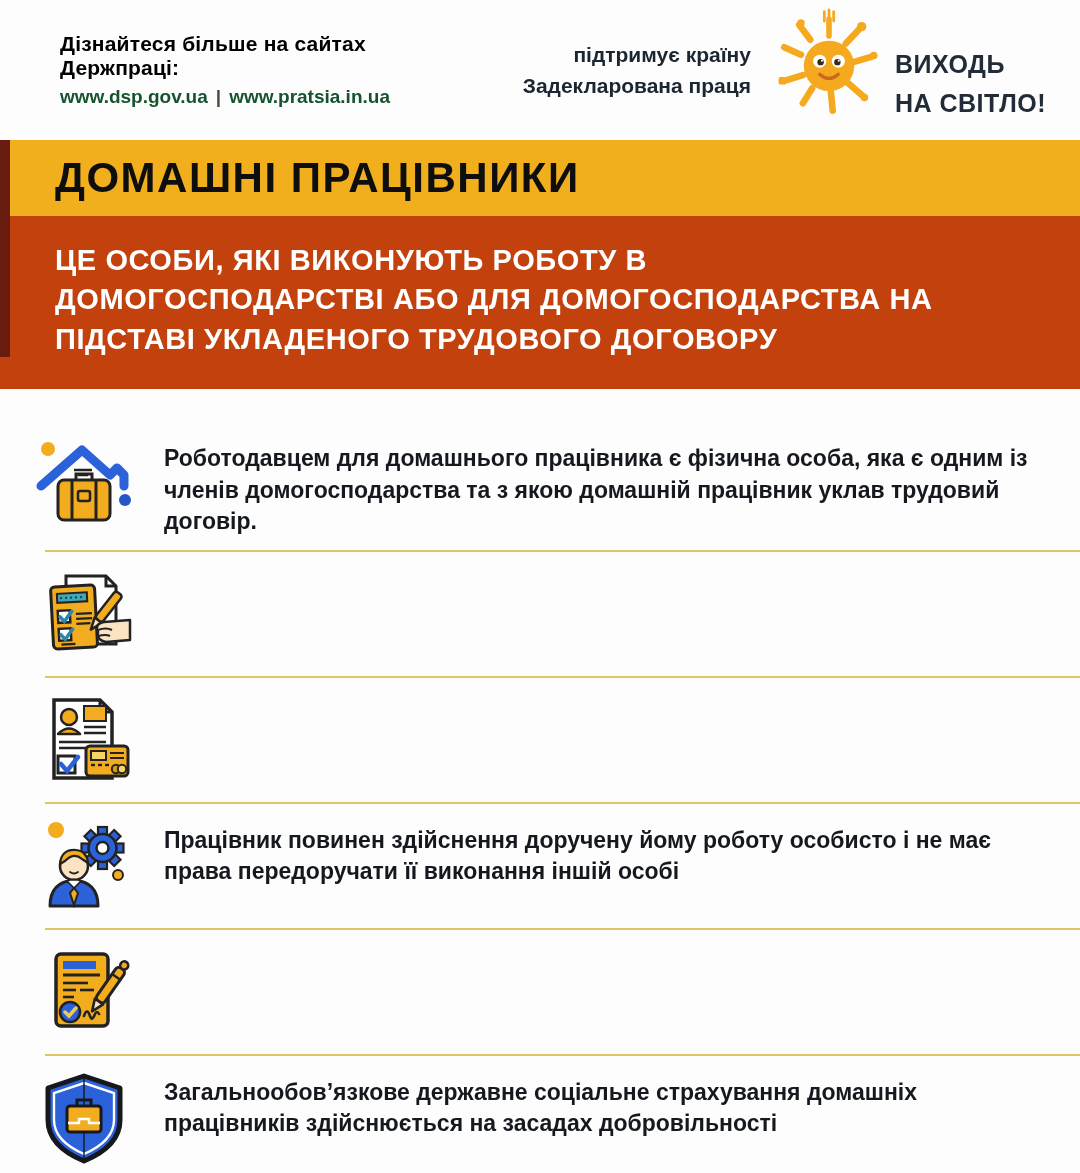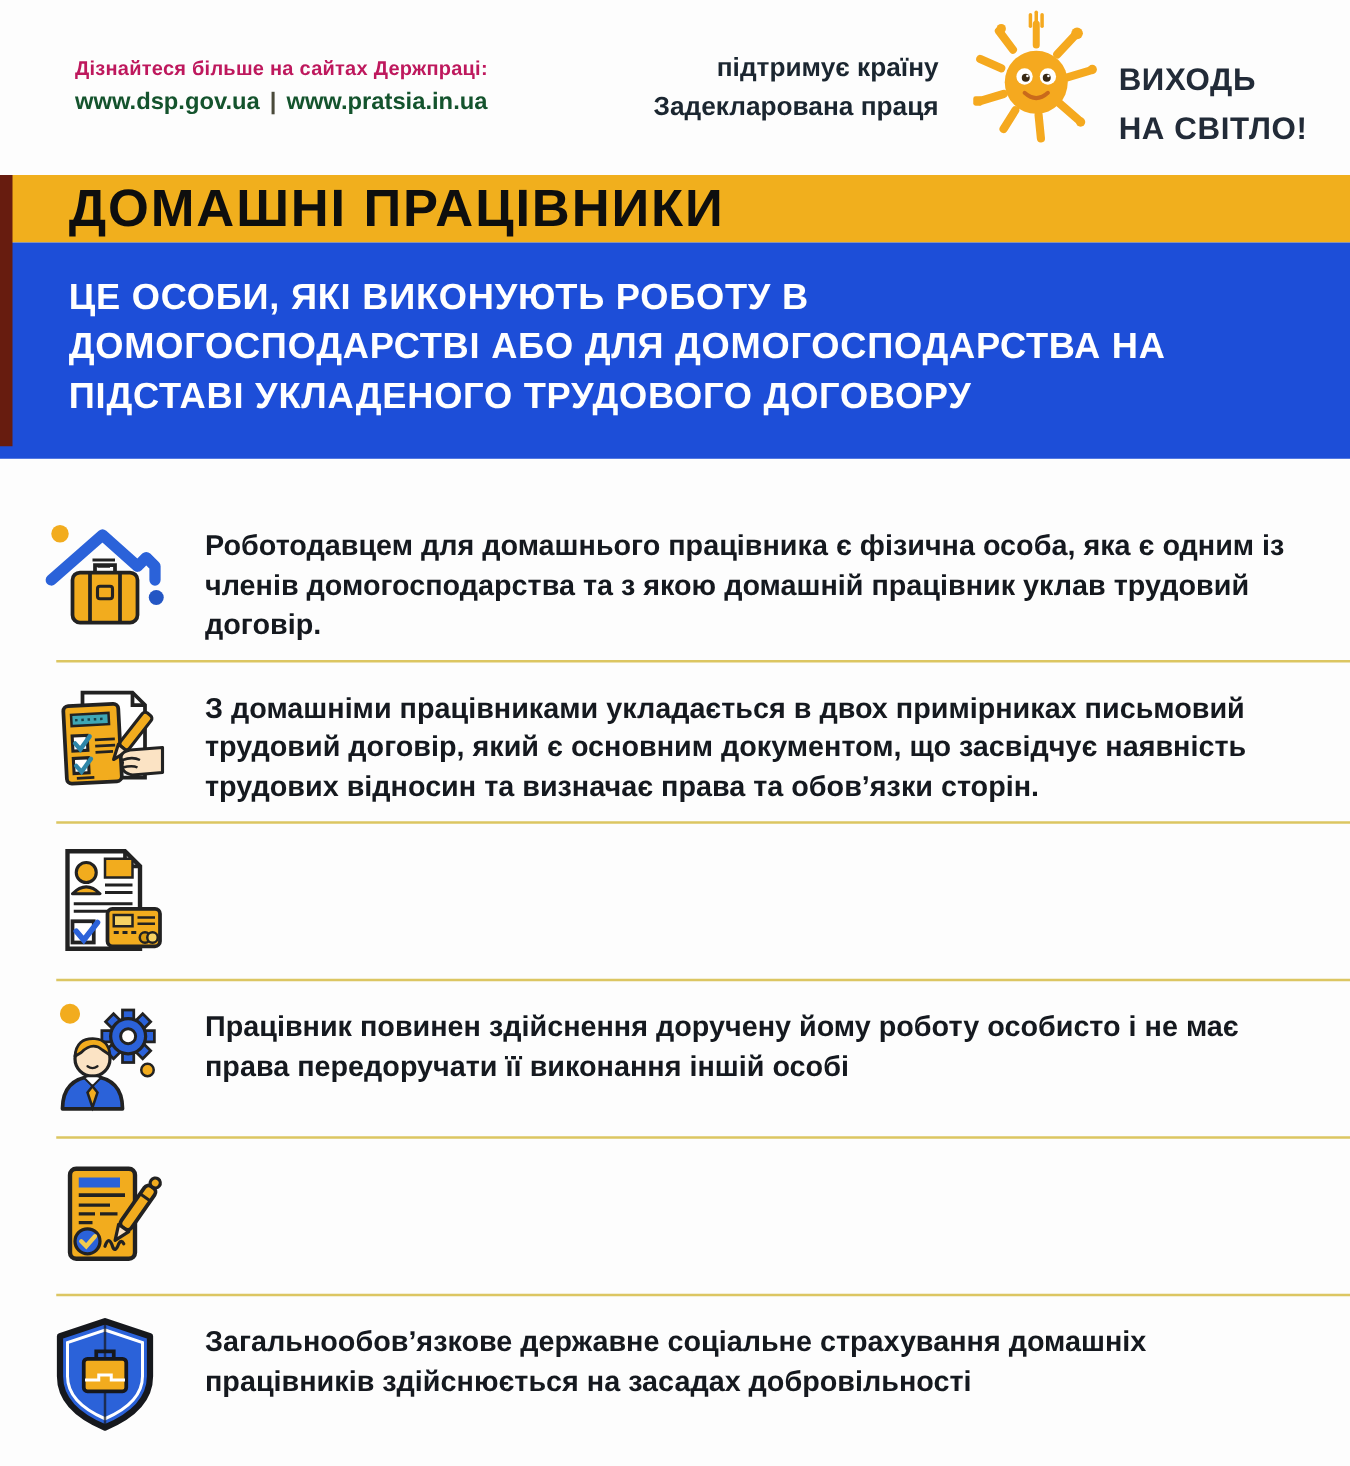--- a/index.html
+++ b/index.html
@@ -5,34 +5,34 @@
   * { margin:0; padding:0; box-sizing:border-box; }
   body {
     width:1080px; height:1173px; background:#fdfdfd; overflow:hidden;
     font-family:"Liberation Sans","DejaVu Sans",sans-serif; color:#171b21;
   }
   .page { position:relative; width:1080px; height:1173px; }
 
   
   .header { height:140px; display:flex; align-items:center; padding:0 34px 0 60px; }
   .hdr-info { width:420px; }
-  .hdr-info-label { font-size:16px; font-weight:bold; color:#be185d; letter-spacing:.2px; }
+  .hdr-info-label { font-size:21px; font-weight:bold; color:#000000; letter-spacing:.2px; }
   .hdr-links { margin-top:6px; font-size:19px; font-weight:bold; }
   .hdr-links a { text-decoration:none; color:#14532d; }
   .hdr-sep { color:#4a4a3a; margin:0 8px; }
   .hdr-slogan { margin-left:auto; text-align:right; font-size:21px; font-weight:bold; color:#1b2630; line-height:1.5; padding-right:22px; }
   .hdr-logo { display:flex; align-items:center; gap:10px; }
   .hdr-logo svg { width:112px; height:118px; margin-top:-8px; }
   .logo-text { font-size:25px; font-weight:800; color:#222b38; line-height:1.55; letter-spacing:.5px;margin-top:27px; }
 
   
   .edge-strip { position:absolute; left:0; top:140px; width:10px; height:217px; background:#671c0f; z-index:3; }
-  .title-banner { height:54px; background:#f1af1d; display:flex; align-items:center; padding-left:55px; }
+  .title-banner { height:76px; background:#f1af1d; display:flex; align-items:center; padding-left:55px; }
   .title-banner h1 { font-size:42px; font-weight:800; color:#0e0e0e; letter-spacing:1.5px; }
-  .def-banner { background:#1d4ed8; padding:25px 70px 30px 55px; }
+  .def-banner { background:#c2410c; padding:25px 70px 30px 55px; }
   .def-banner p { color:#ffffff; font-size:29px; font-weight:800; line-height:1.36; letter-spacing:.6px; max-width:925px; }
 
   
   .items { padding-top:33px; }
   .item { display:flex; gap:30px; padding:12px 40px 12px 34px; align-items:flex-start; }
   .item .icon-box { width:100px; height:100px; flex:0 0 100px; }
   .item .icon-box svg { width:100px; height:100px; }
   .item-text { font-size:23px; font-weight:bold; line-height:1.37; color:#15191f; padding-top:9px; max-width:885px; }
   .divider { border-top:2px solid #dcc662; margin-left:45px; }
 </style>
@@ -150,21 +150,20 @@
             <line x1="26" y1="80" x2="40" y2="80" stroke="#222" stroke-width="2.2"></line>
           </g>
           <g transform="rotate(38 70 48)">
             <rect x="66" y="24" width="9" height="34" rx="3" fill="#F2AC1E" stroke="#222" stroke-width="2.5"></rect>
             <path d="M66 58 L70.5 70 L75 58 Z" fill="#FBE3C4" stroke="#222" stroke-width="2.5" stroke-linejoin="round"></path>
           </g>
           <path d="M64 68 Q60 60 70 58 L96 56 L96 76 L72 78 Q62 76 64 68 Z" fill="#FBE3C4" stroke="#222" stroke-width="2.5" stroke-linejoin="round"></path>
           <path d="M64 66 q8 -3 14 0 M64 72 q8 -2 12 0" fill="none" stroke="#222" stroke-width="2"></path>
         </svg>
       </div>
-      <div class="item-text">З домашніми працівниками укладається в двох примірниках письмовий трудовий договір, який є основним документом, що засвідчує наявність трудових відносин та визначає права та обов’язки сторін.</div>
     </div>
     <div class="divider"></div>
 
     <div class="item">
       <div class="icon-box">
         <svg viewBox="0 0 100 100">
           <path d="M20 10 H66 L78 22 V88 H20 Z" fill="#ffffff" stroke="#222" stroke-width="3.5"></path>
           <path d="M66 10 V22 H78" fill="none" stroke="#222" stroke-width="3"></path>
           <circle cx="35" cy="27" r="8" fill="#F2AC1E" stroke="#222" stroke-width="2.5"></circle>
           <path d="M24 44 Q35 33 46 44 Z" fill="#F2AC1E" stroke="#222" stroke-width="2.5" stroke-linejoin="round"></path>

